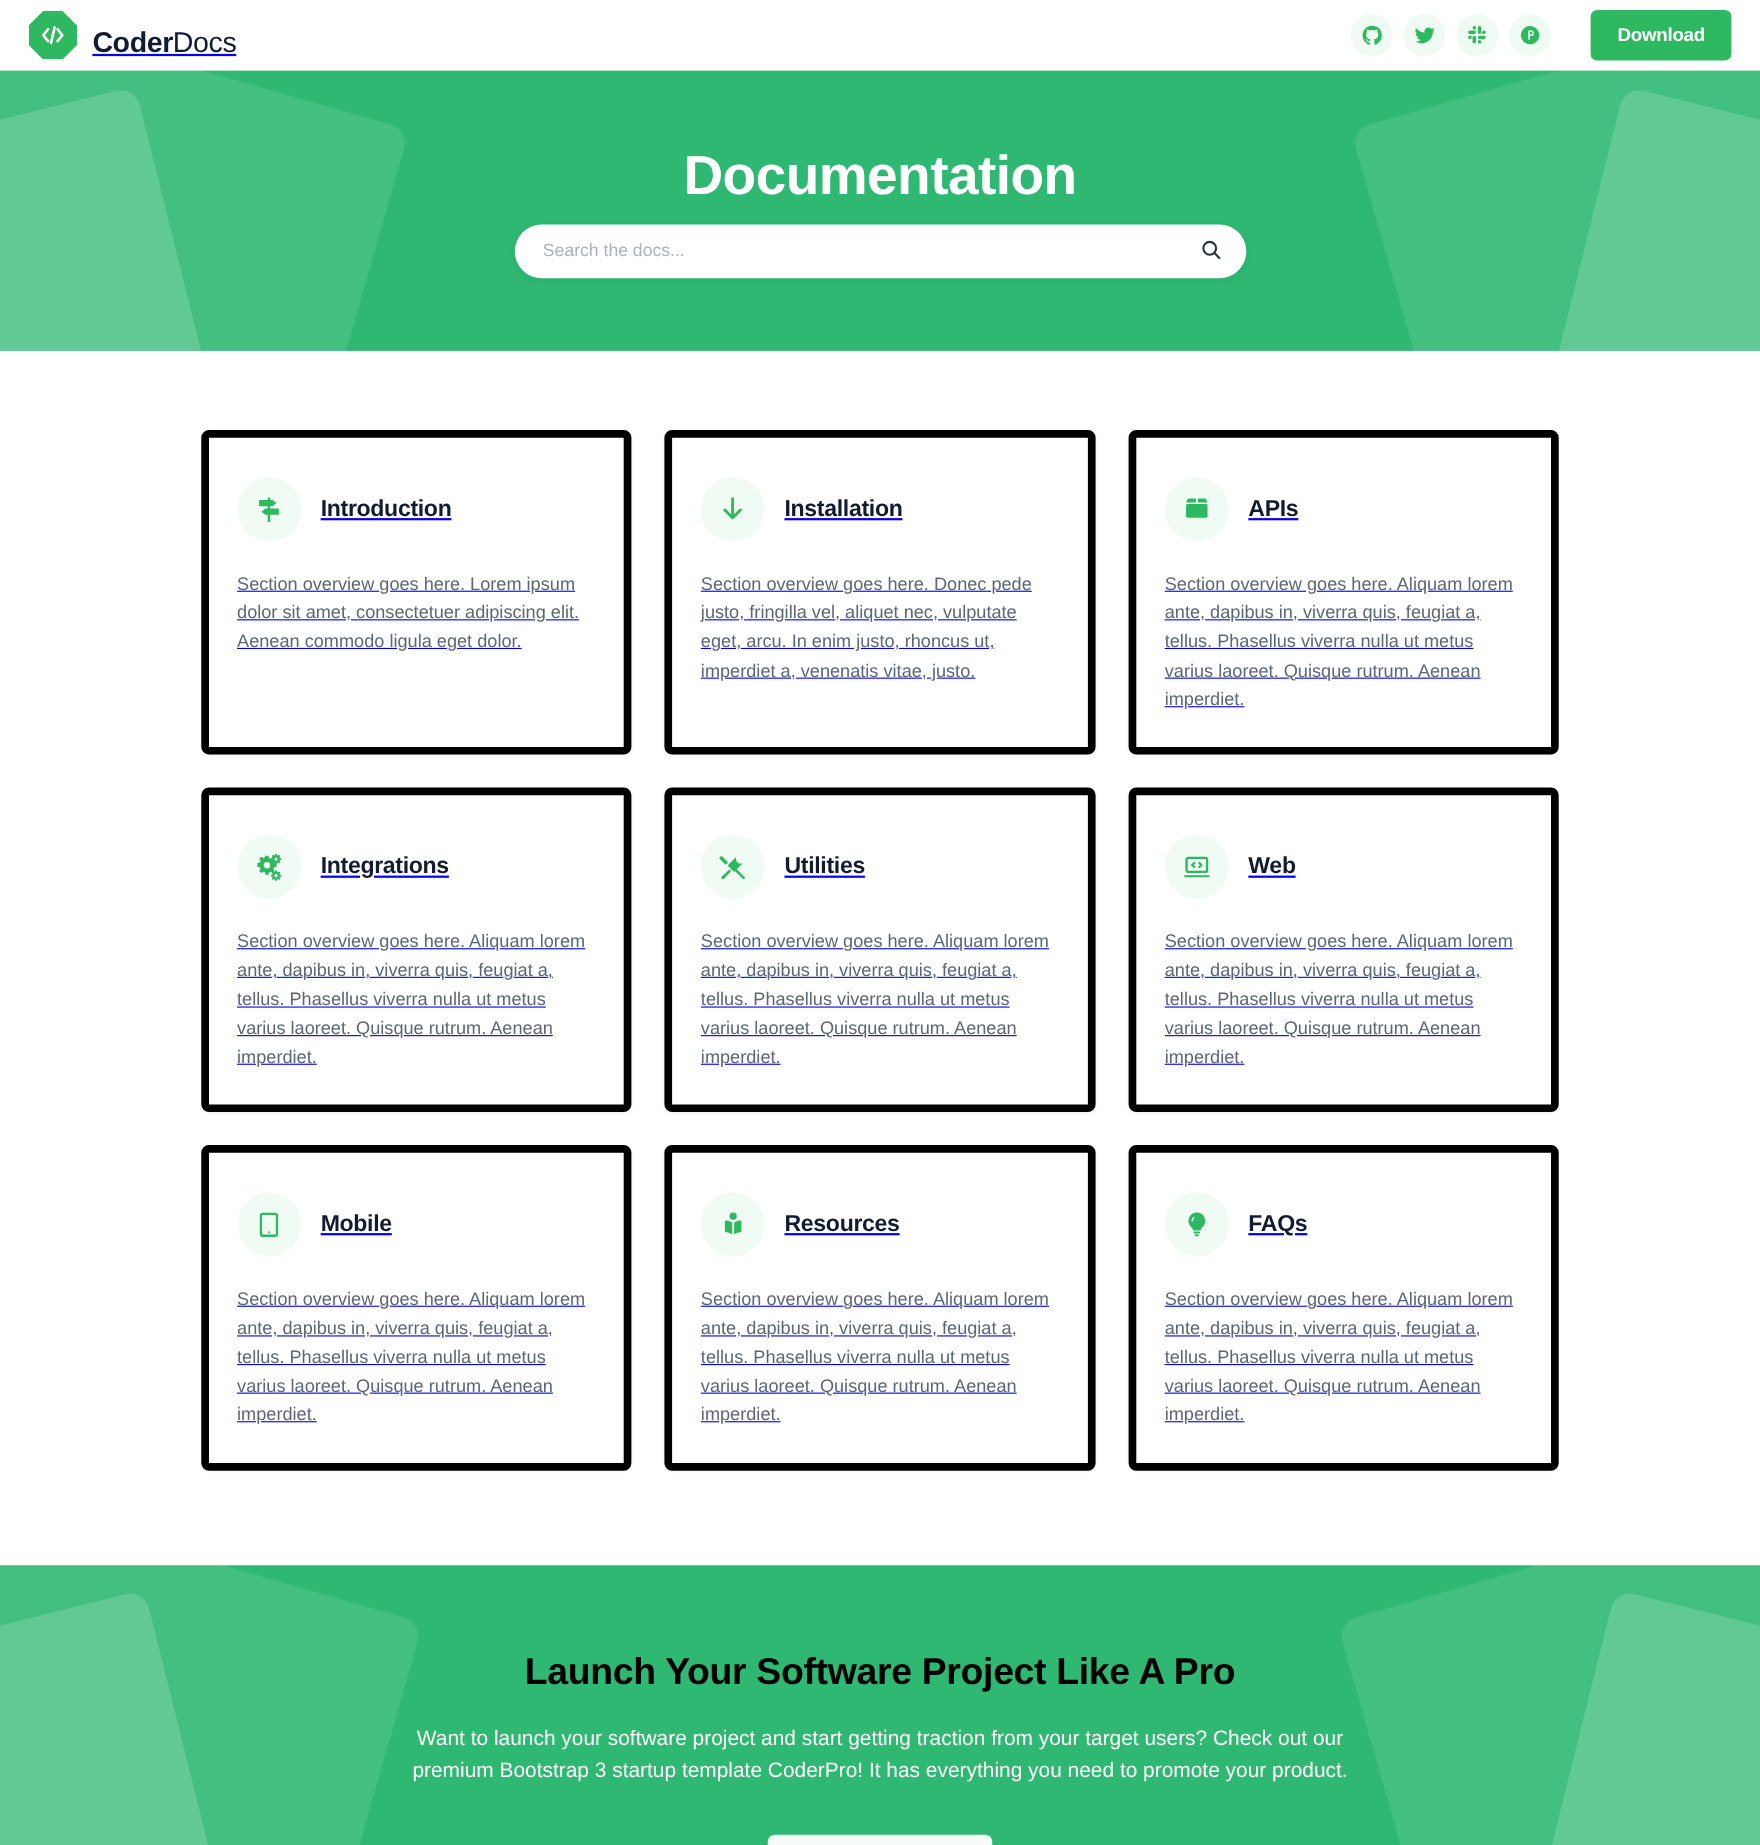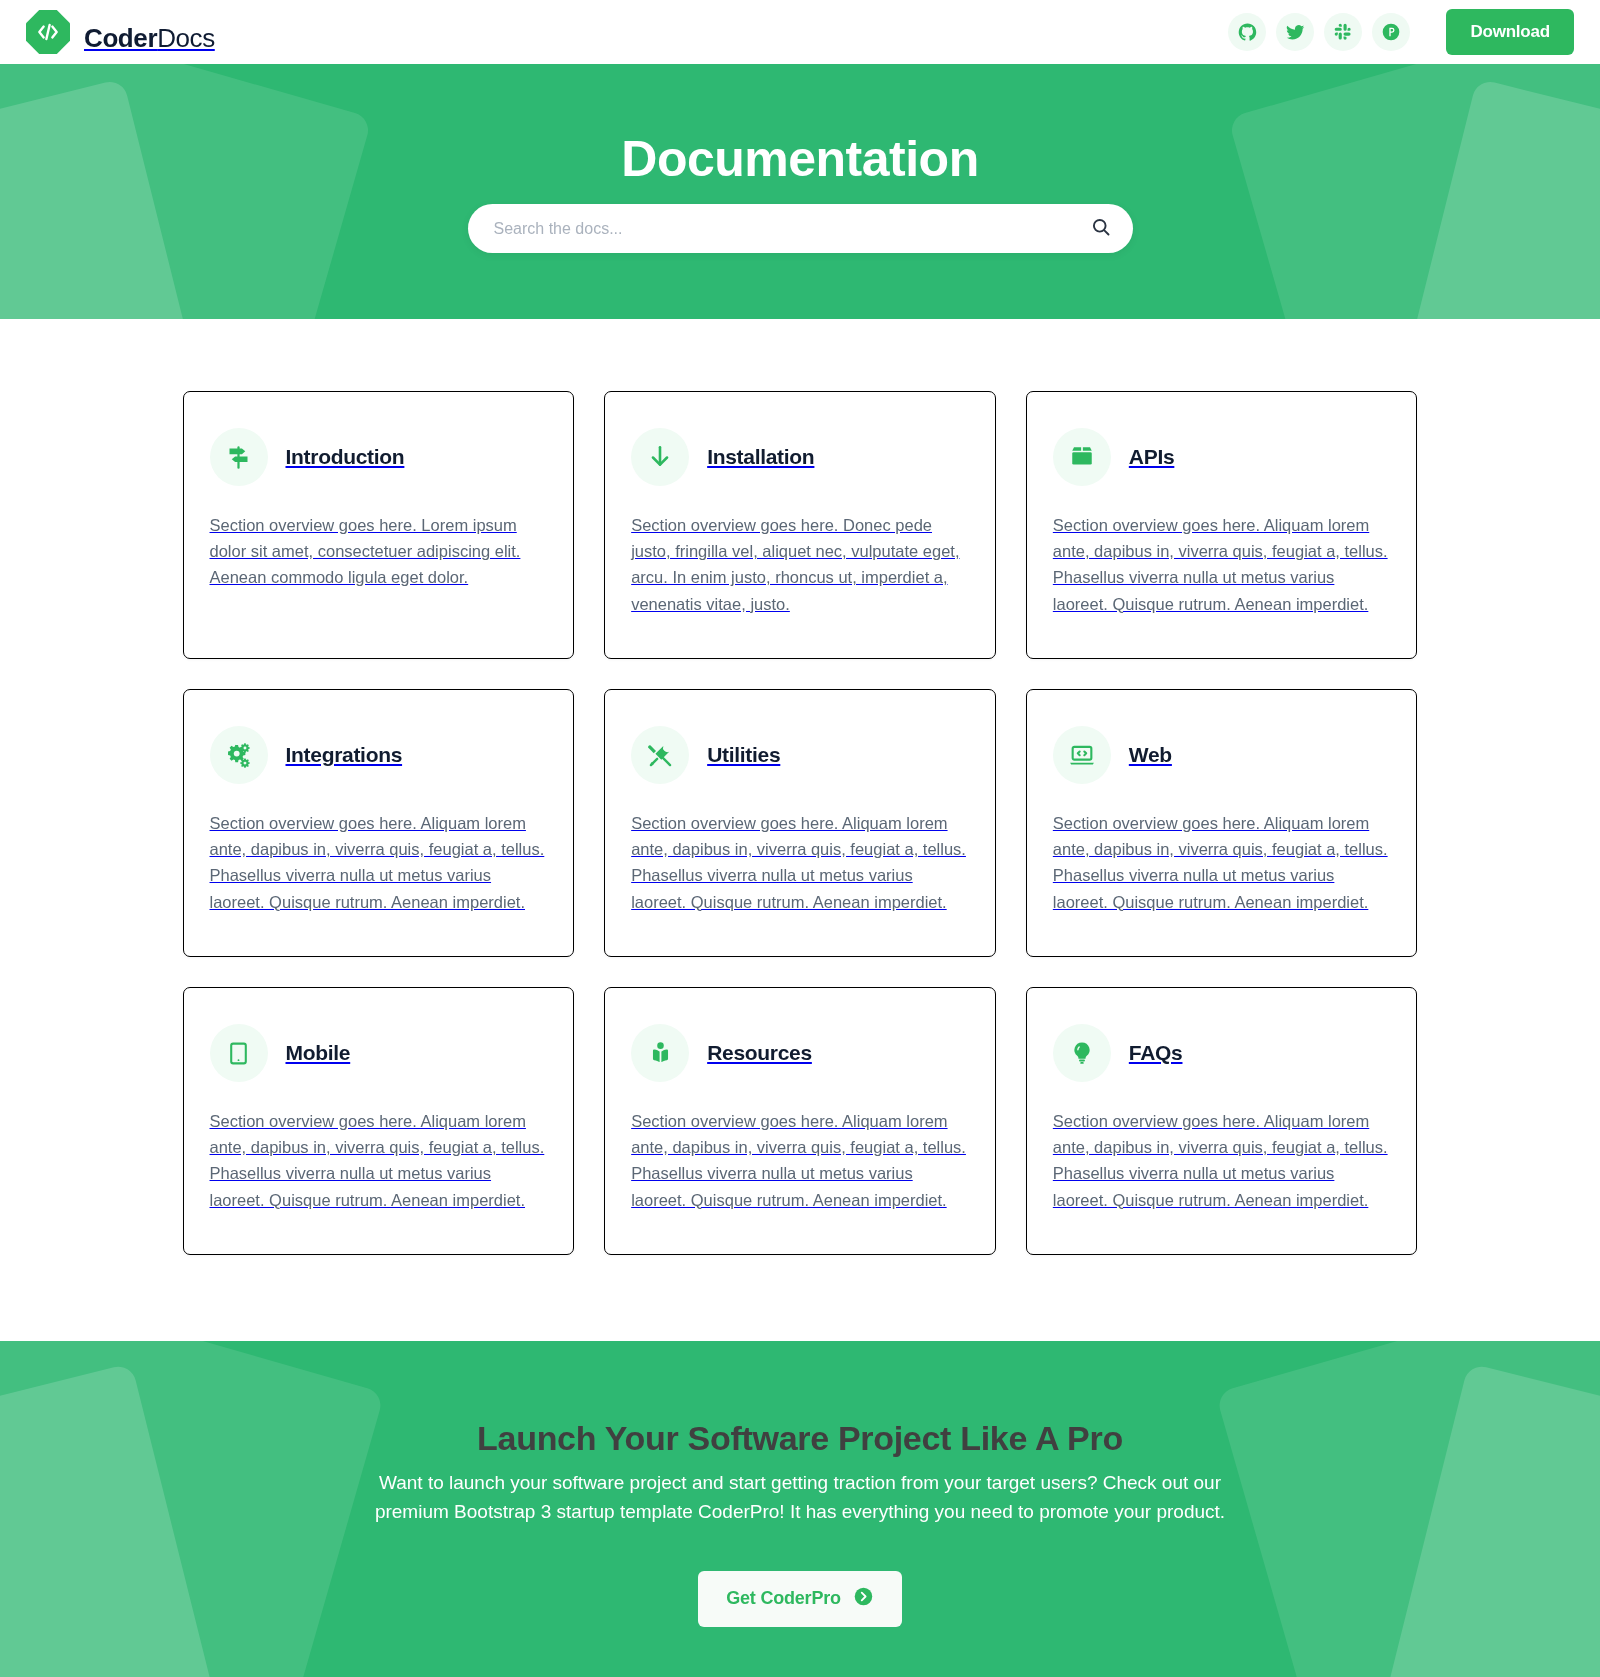--- a/index.html
+++ b/index.html
@@ -132,21 +132,21 @@
   }
   .grid {
     width: 1235px;
     margin: 0 auto;
     display: grid;
     grid-template-columns: repeat(3, 1fr);
     gap: 30px 30px;
   }
   .card {
     background: #ffffff;
-    border: 1px solid #000000;
+    border: 7px solid #000000;
     border-radius: 7px;
     box-shadow: 0 1px 3px rgba(20,30,50,0.045);
     padding: 36px 26px 30px 26px;
     min-height: 268px;
   }
   .card-head {
     display: flex;
     align-items: center;
     gap: 18px;
     margin-bottom: 26px;
@@ -167,25 +167,25 @@
   .card-body {
     font-size: 16.5px;
     line-height: 1.59;
     color: #5b6775;
   }
 
   
   .cta { padding: 78px 0 86px 0; }
   .cta-inner { text-align: center; }
   .cta-title {
-    color: #404040;
+    color: #000000;
     font-size: 34px;
     font-weight: 700;
     letter-spacing: -0.3px;
-    margin-bottom: 10px;
+    margin-bottom: 26px;
   }
   .cta-text {
     color: #ffffff;
     font-size: 19px;
     line-height: 1.55;
     width: 900px;
     margin: 0 auto 44px auto;
   }
   .btn-cta {
     background: #f7fbf8;

